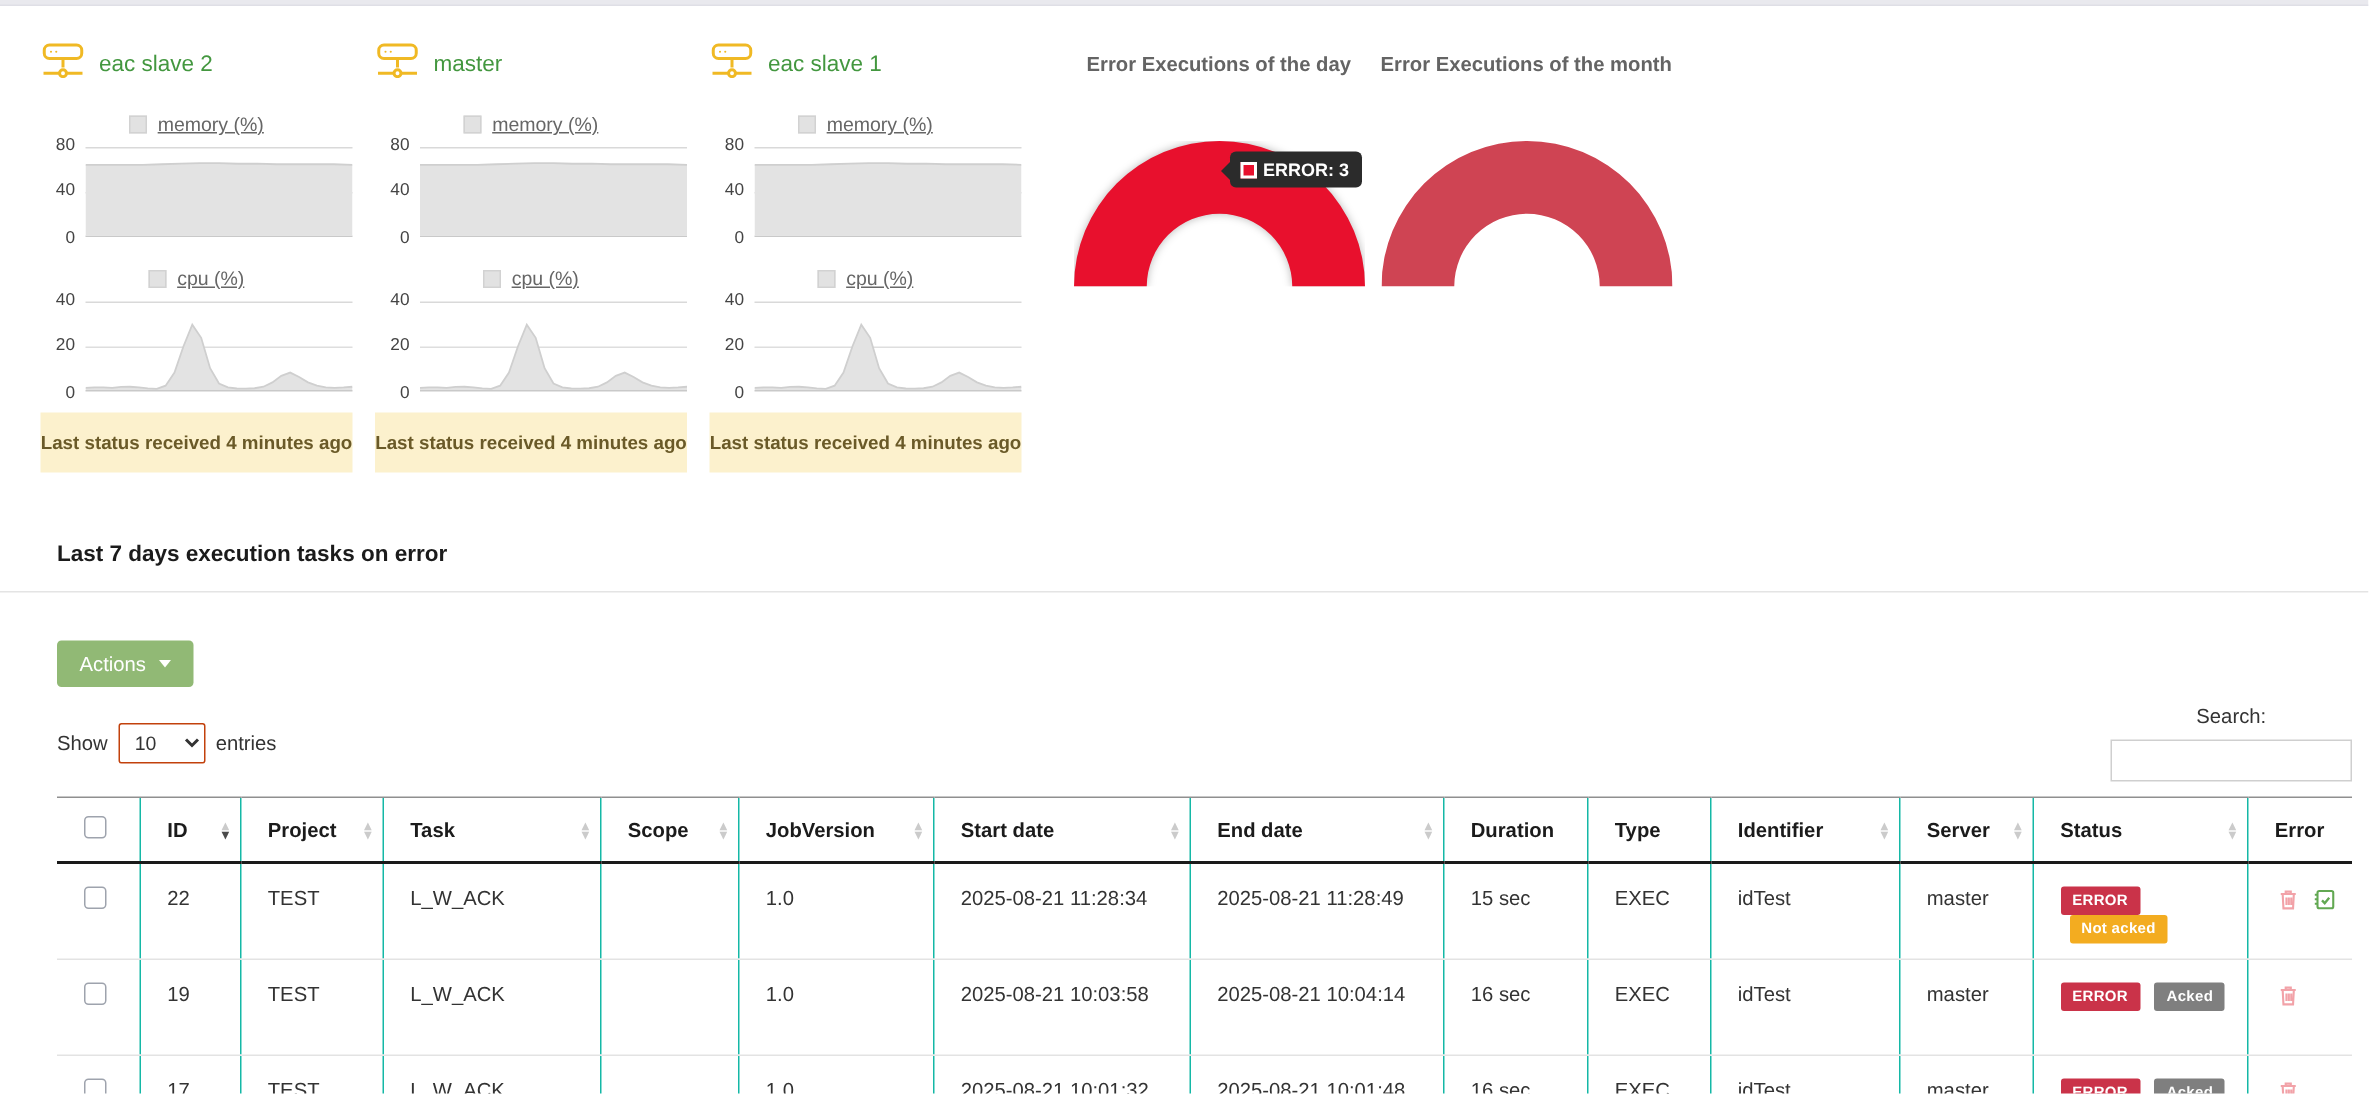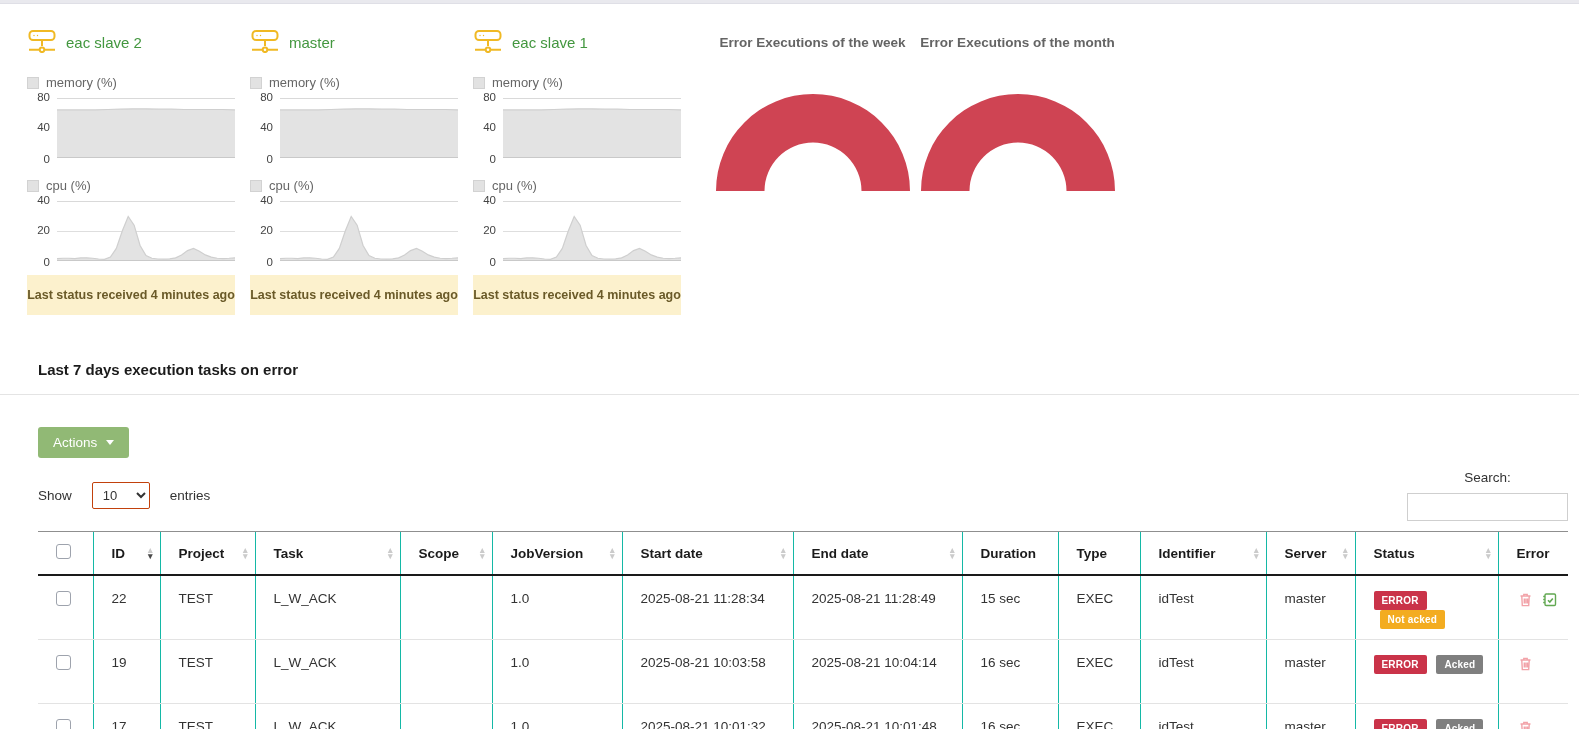--- a/index.html
+++ b/index.html
@@ -11,22 +11,22 @@
     color:#333;
   }
   .topbar { height:4px; background:#e9e9ee; border-bottom:1px solid #dfdfe6; }
 
   
   .top-section { display:flex; padding:25px 0 0 27px; }
   .cards { display:flex; gap:15px; }
   .server-card { width:208px; }
   .card-title { display:flex; align-items:center; justify-content:flex-start; gap:9px; height:26px;
     color:#43973f; font-size:15px; }
-  .legend { display:flex; align-items:center; gap:7px;
-    margin:20px 0 8px; color:#666; font-size:13px; }
+  .legend { display:flex; align-items:center; justify-content:center; gap:7px;
+    margin:20px 0 8px; color:#666; font-size:13px;text-decoration:underline; }
   .legend-swatch { width:12px; height:12px; background:#e2e2e2; border:1px solid #d2d2d2; }
   .chart-row { display:flex; }
   .yaxis { width:30px; position:relative; }
   .ytick { position:absolute; right:7px; font-size:11.5px; color:#444; }
   .ytick.t0 { top:-7px; } .ytick.t1 { top:calc(50% - 7px); } .ytick.t2 { bottom:-7px; }
   .plot { flex:1; height:60px; position:relative;
     border-top:1px solid #d9d9d9; border-bottom:1px solid #c9c9c9; }
   .midline { position:absolute; left:0; right:0; top:50%; border-top:1px solid #dedede; }
   .area-svg { position:absolute; inset:0; width:100%; height:100%; }
   .area-fill { fill:#e3e3e3; }
@@ -53,21 +53,21 @@
   
   .section-title { margin:46px 0 0 38px; font-size:15px; font-weight:bold; color:#1b1b1b; }
   .rule { margin-top:16px; border:none; border-top:1px solid #e4e4e4; }
   .actions-btn { margin:24px 0 0 38px; display:inline-flex; align-items:center; gap:9px;
     background:#91b975; color:#fff; border:none; border-radius:3px;
     padding:8px 15px; font-size:13.5px; font-family:inherit; cursor:pointer; }
   .caret { width:0; height:0; border-left:4px solid transparent; border-right:4px solid transparent;
     border-top:5px solid #fff; display:inline-block; }
   .controls { display:flex; justify-content:space-between; align-items:center;
     margin:12px 11px 10px 38px; font-size:13.5px; color:#333; }
-  .controls-left { display:flex; align-items:center; gap:20px; }
+  .controls-left { display:flex; align-items:center; gap:7px; }
   .page-size-select { width:58px; height:27px; border:1px solid #c2410c; border-radius:2px;
     font-size:13px; font-family:inherit; color:#333; padding-left:6px; background:#fff; }
   .controls-right { display:flex; align-items:center; gap:8px;flex-direction:column; }
   .search-input { width:161px; height:28px; border:1px solid #cfcfcf; background:#fff;
     font-family:inherit; font-size:13px; padding:0 6px; }
 
   
   table.grid { margin-left:38px; width:1530px; border-collapse:collapse; table-layout:fixed; }
   .grid thead th { text-align:left; font-size:13.5px; font-weight:bold; color:#1b1b1b;
     padding:12px 18px 12px 18px; border-top:1px solid #8f8f8f; border-bottom:2px solid #1a1a1a;
@@ -255,25 +255,29 @@
               <path class="area-fill" d="M0,100 L0.00,97.50 L3.33,97.00 L6.67,97.00 L10.00,97.50 L13.33,96.50 L16.67,96.25 L20.00,97.00 L23.33,98.25 L26.67,98.75 L30.00,95.00 L33.33,80.00 L36.67,50.00 L40.00,25.00 L43.33,40.00 L46.67,75.00 L50.00,92.50 L53.33,97.00 L56.67,98.25 L60.00,98.50 L63.33,98.00 L66.67,96.25 L70.00,91.25 L73.33,83.75 L76.67,80.00 L80.00,85.00 L83.33,91.25 L86.67,95.00 L90.00,97.00 L93.33,97.50 L96.67,97.00 L100.00,96.25 L100,100 Z"></path>
               <path class="area-line" d="M0.00,97.50 L3.33,97.00 L6.67,97.00 L10.00,97.50 L13.33,96.50 L16.67,96.25 L20.00,97.00 L23.33,98.25 L26.67,98.75 L30.00,95.00 L33.33,80.00 L36.67,50.00 L40.00,25.00 L43.33,40.00 L46.67,75.00 L50.00,92.50 L53.33,97.00 L56.67,98.25 L60.00,98.50 L63.33,98.00 L66.67,96.25 L70.00,91.25 L73.33,83.75 L76.67,80.00 L80.00,85.00 L83.33,91.25 L86.67,95.00 L90.00,97.00 L93.33,97.50 L96.67,97.00 L100.00,96.25"></path>
             </svg>
         </div>
       </div>
       <div class="status-banner">Last status received 4 minutes ago</div>
     </div>
   </div>
 
   <div class="gauges">
-    <div class="gauge">
-      <div class="gauge-title">Error Executions of the week</div>
+    <div class="gauge hovered">
+      <div class="gauge-title">Error Executions of the day</div>
       <svg class="gauge-svg" viewBox="0 0 200 100">
-        <path class="gauge-arc" d="M0,100 A100,100 0 0 1 200,100 L150,100 A50,50 0 0 0 50,100 Z" fill="#cf4453"></path>
+        <path class="gauge-arc" d="M0,100 A100,100 0 0 1 200,100 L150,100 A50,50 0 0 0 50,100 Z" fill="#e8102d"></path>
       </svg>
+      <div class="gauge-tooltip">
+        <span class="tooltip-swatch" style="background: rgb(232, 16, 45);"></span>
+        <span>ERROR: 3</span>
+      </div>
     </div>
     <div class="gauge">
       <div class="gauge-title">Error Executions of the month</div>
       <svg class="gauge-svg" viewBox="0 0 200 100">
         <path class="gauge-arc" d="M0,100 A100,100 0 0 1 200,100 L150,100 A50,50 0 0 0 50,100 Z" fill="#cf4453"></path>
       </svg>
     </div>
   </div>
 </div>
 

